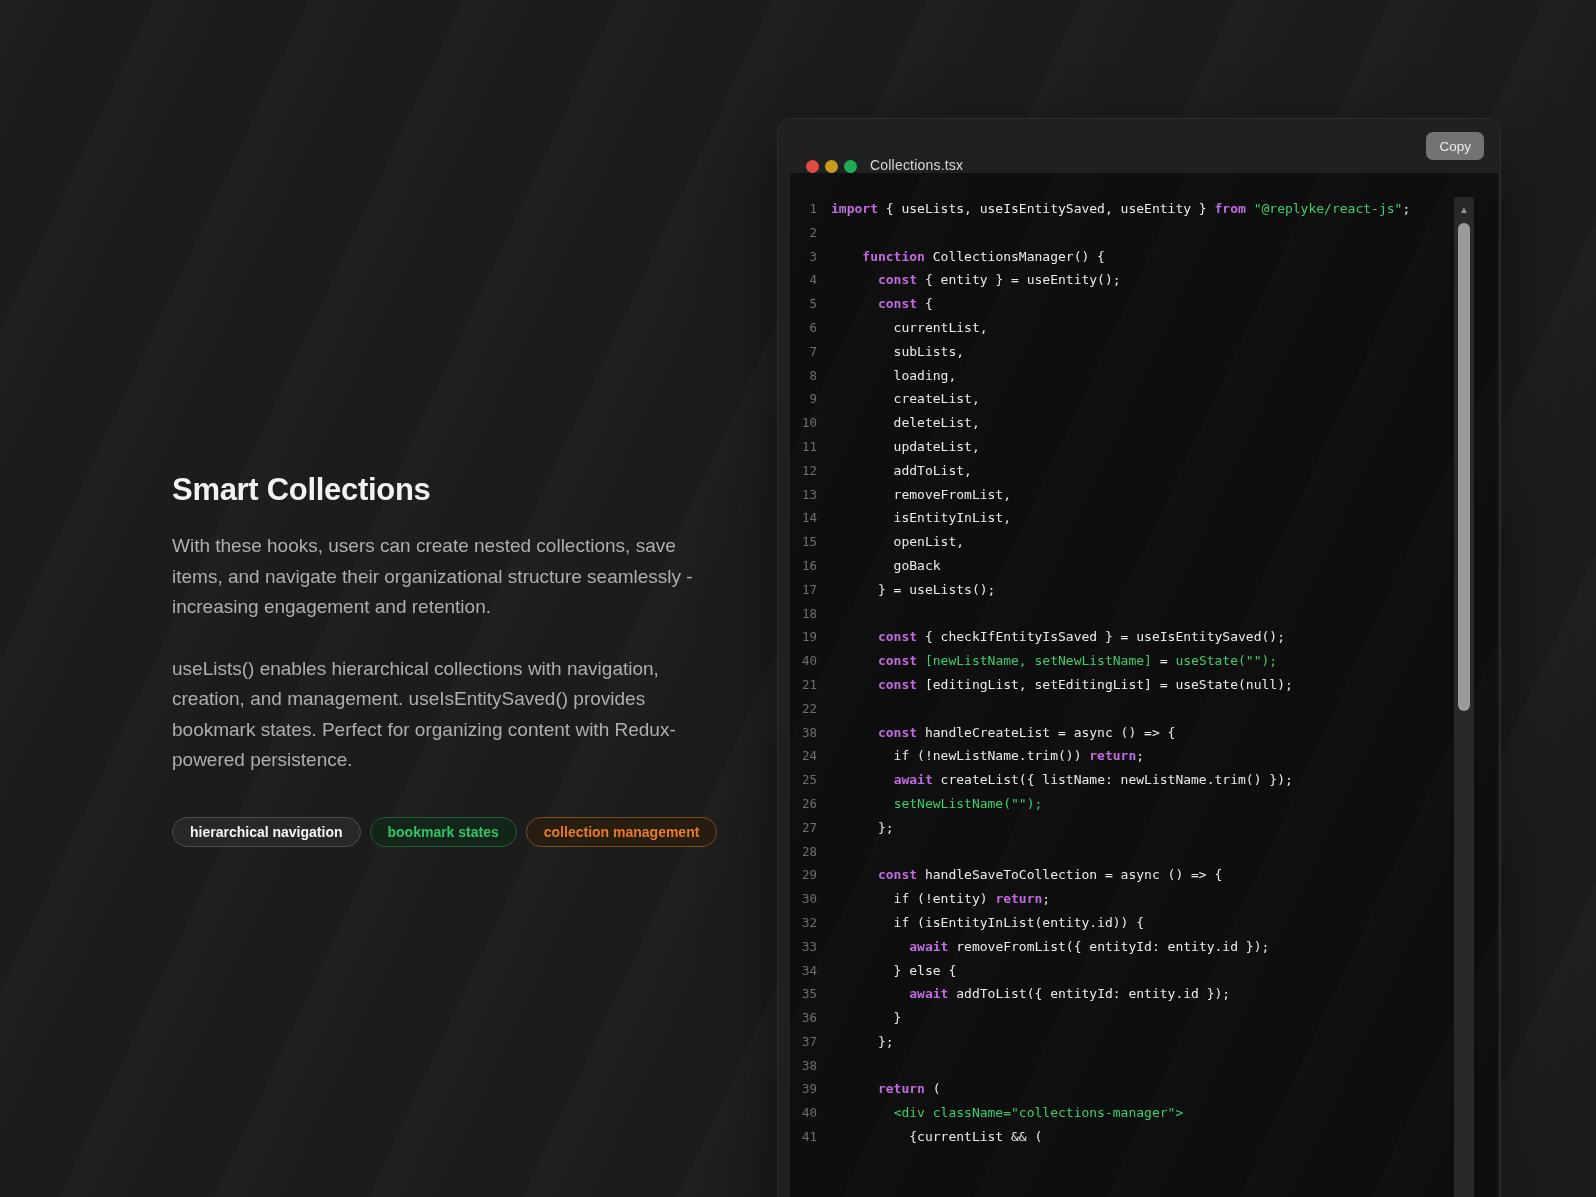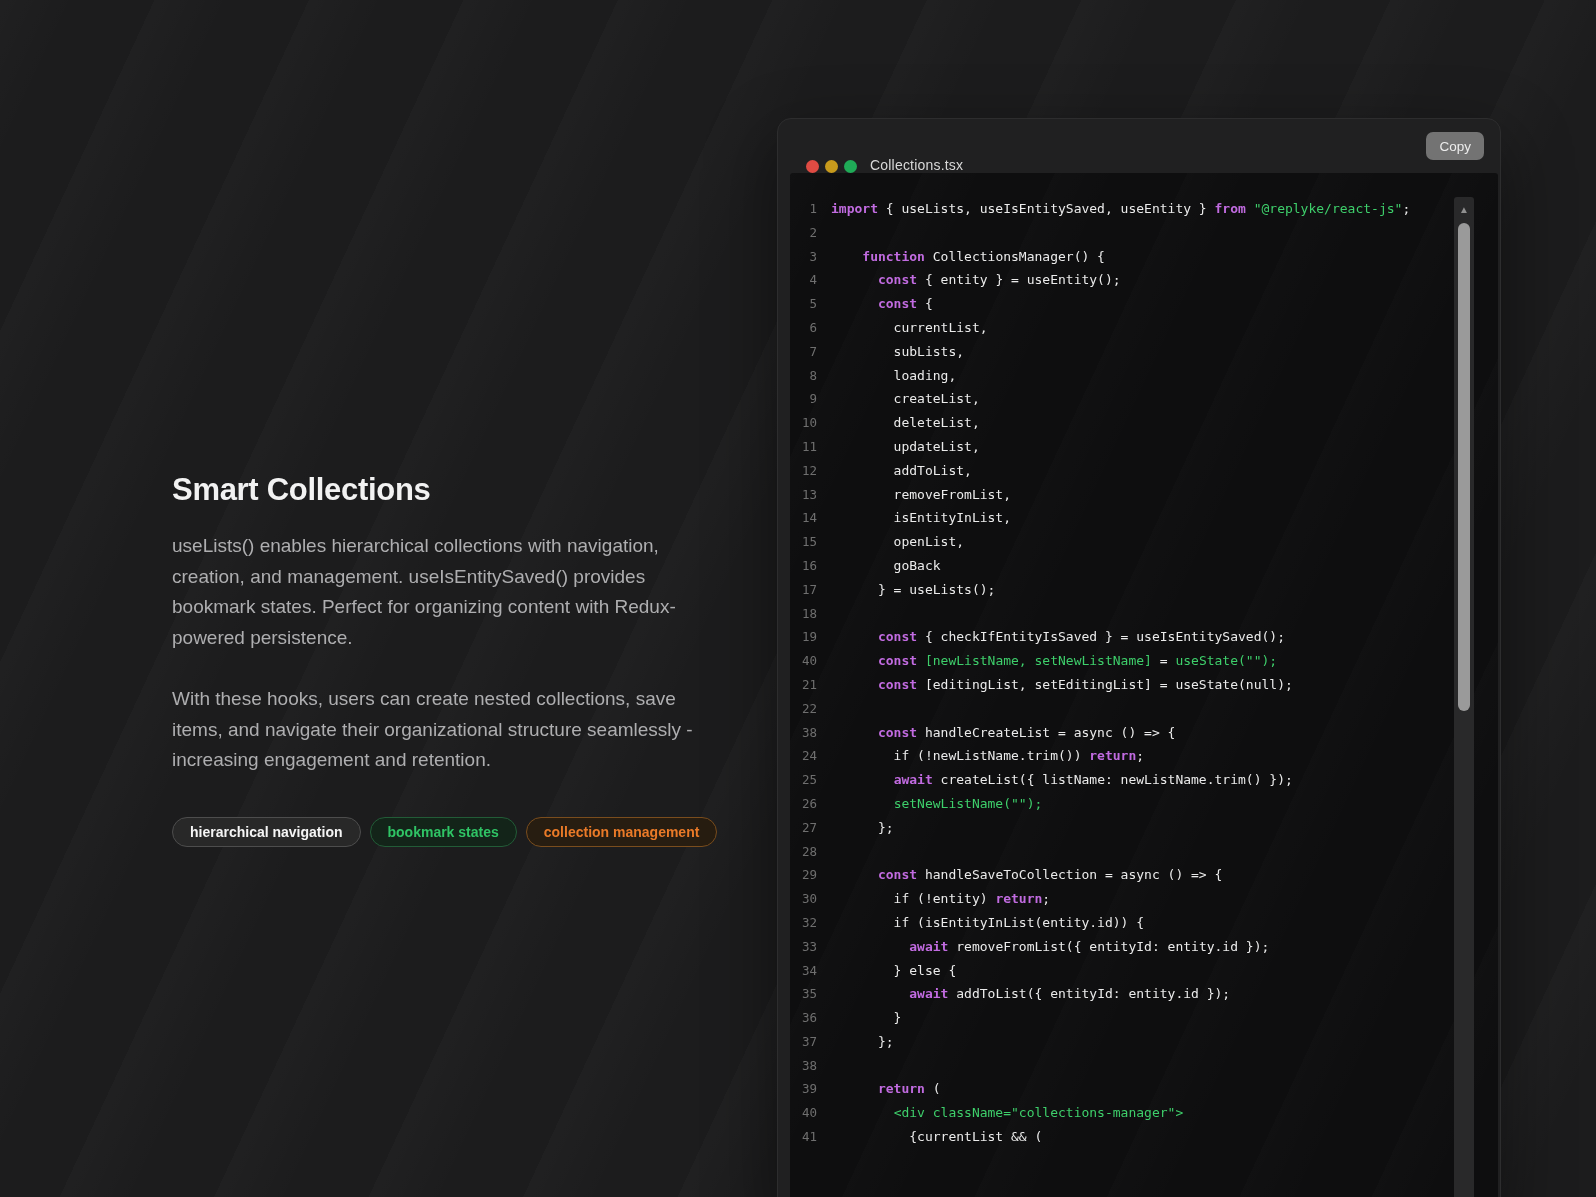--- a/index.html
+++ b/index.html
@@ -150,22 +150,22 @@
     background: #9a9a9a;
     border-radius: 7px;
     cursor: grab;
   }
 </style>
 </head>
 <body>
 
 <section class="left-col">
   <h1 class="page-title">Smart Collections</h1>
+  <p class="para">With these hooks, users can create nested collections, save items, and navigate their organizational structure seamlessly - increasing engagement and retention.</p>
   <p class="para">useLists() enables hierarchical collections with navigation, creation, and management. useIsEntitySaved() provides bookmark states. Perfect for organizing content with Redux-powered persistence.</p>
-  <p class="para">With these hooks, users can create nested collections, save items, and navigate their organizational structure seamlessly - increasing engagement and retention.</p>
   <div class="tags-row">
       <span class="pill neutral">hierarchical navigation</span>
       <span class="pill green">bookmark states</span>
       <span class="pill orange">collection management</span>
     </div>
 </section>
 
 <section class="code-window">
   <header class="win-header">
     <div class="dots">

